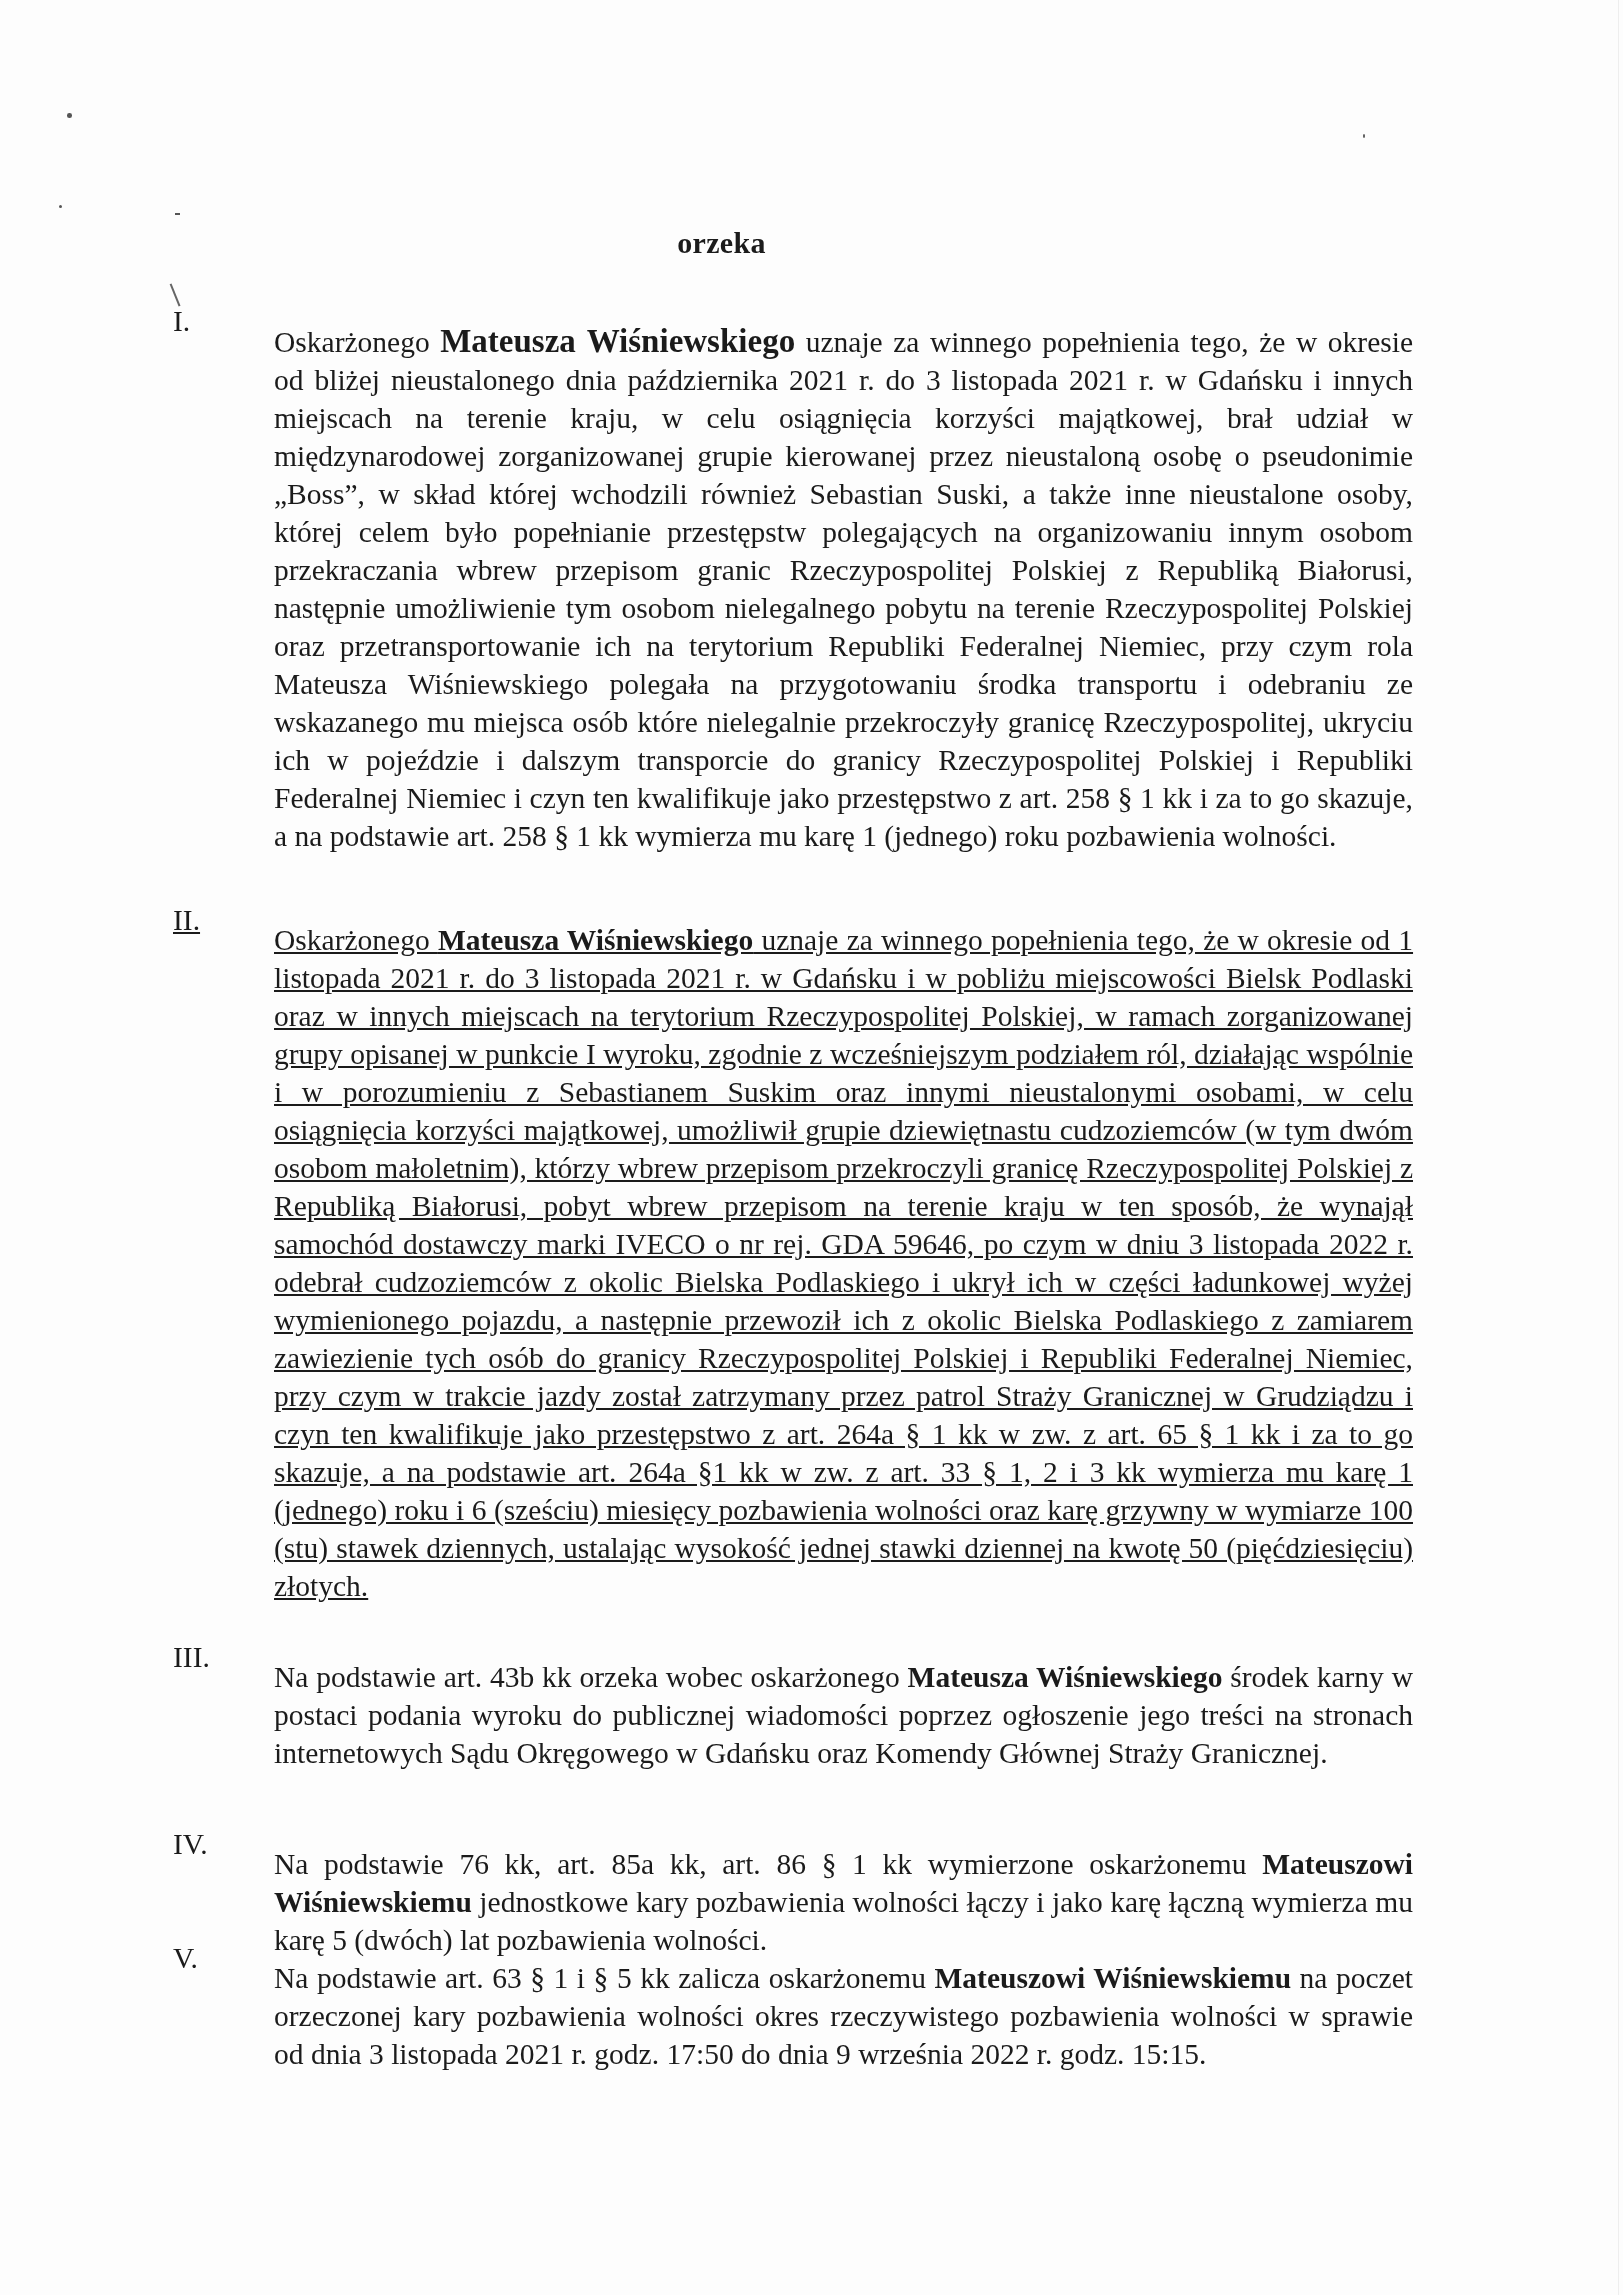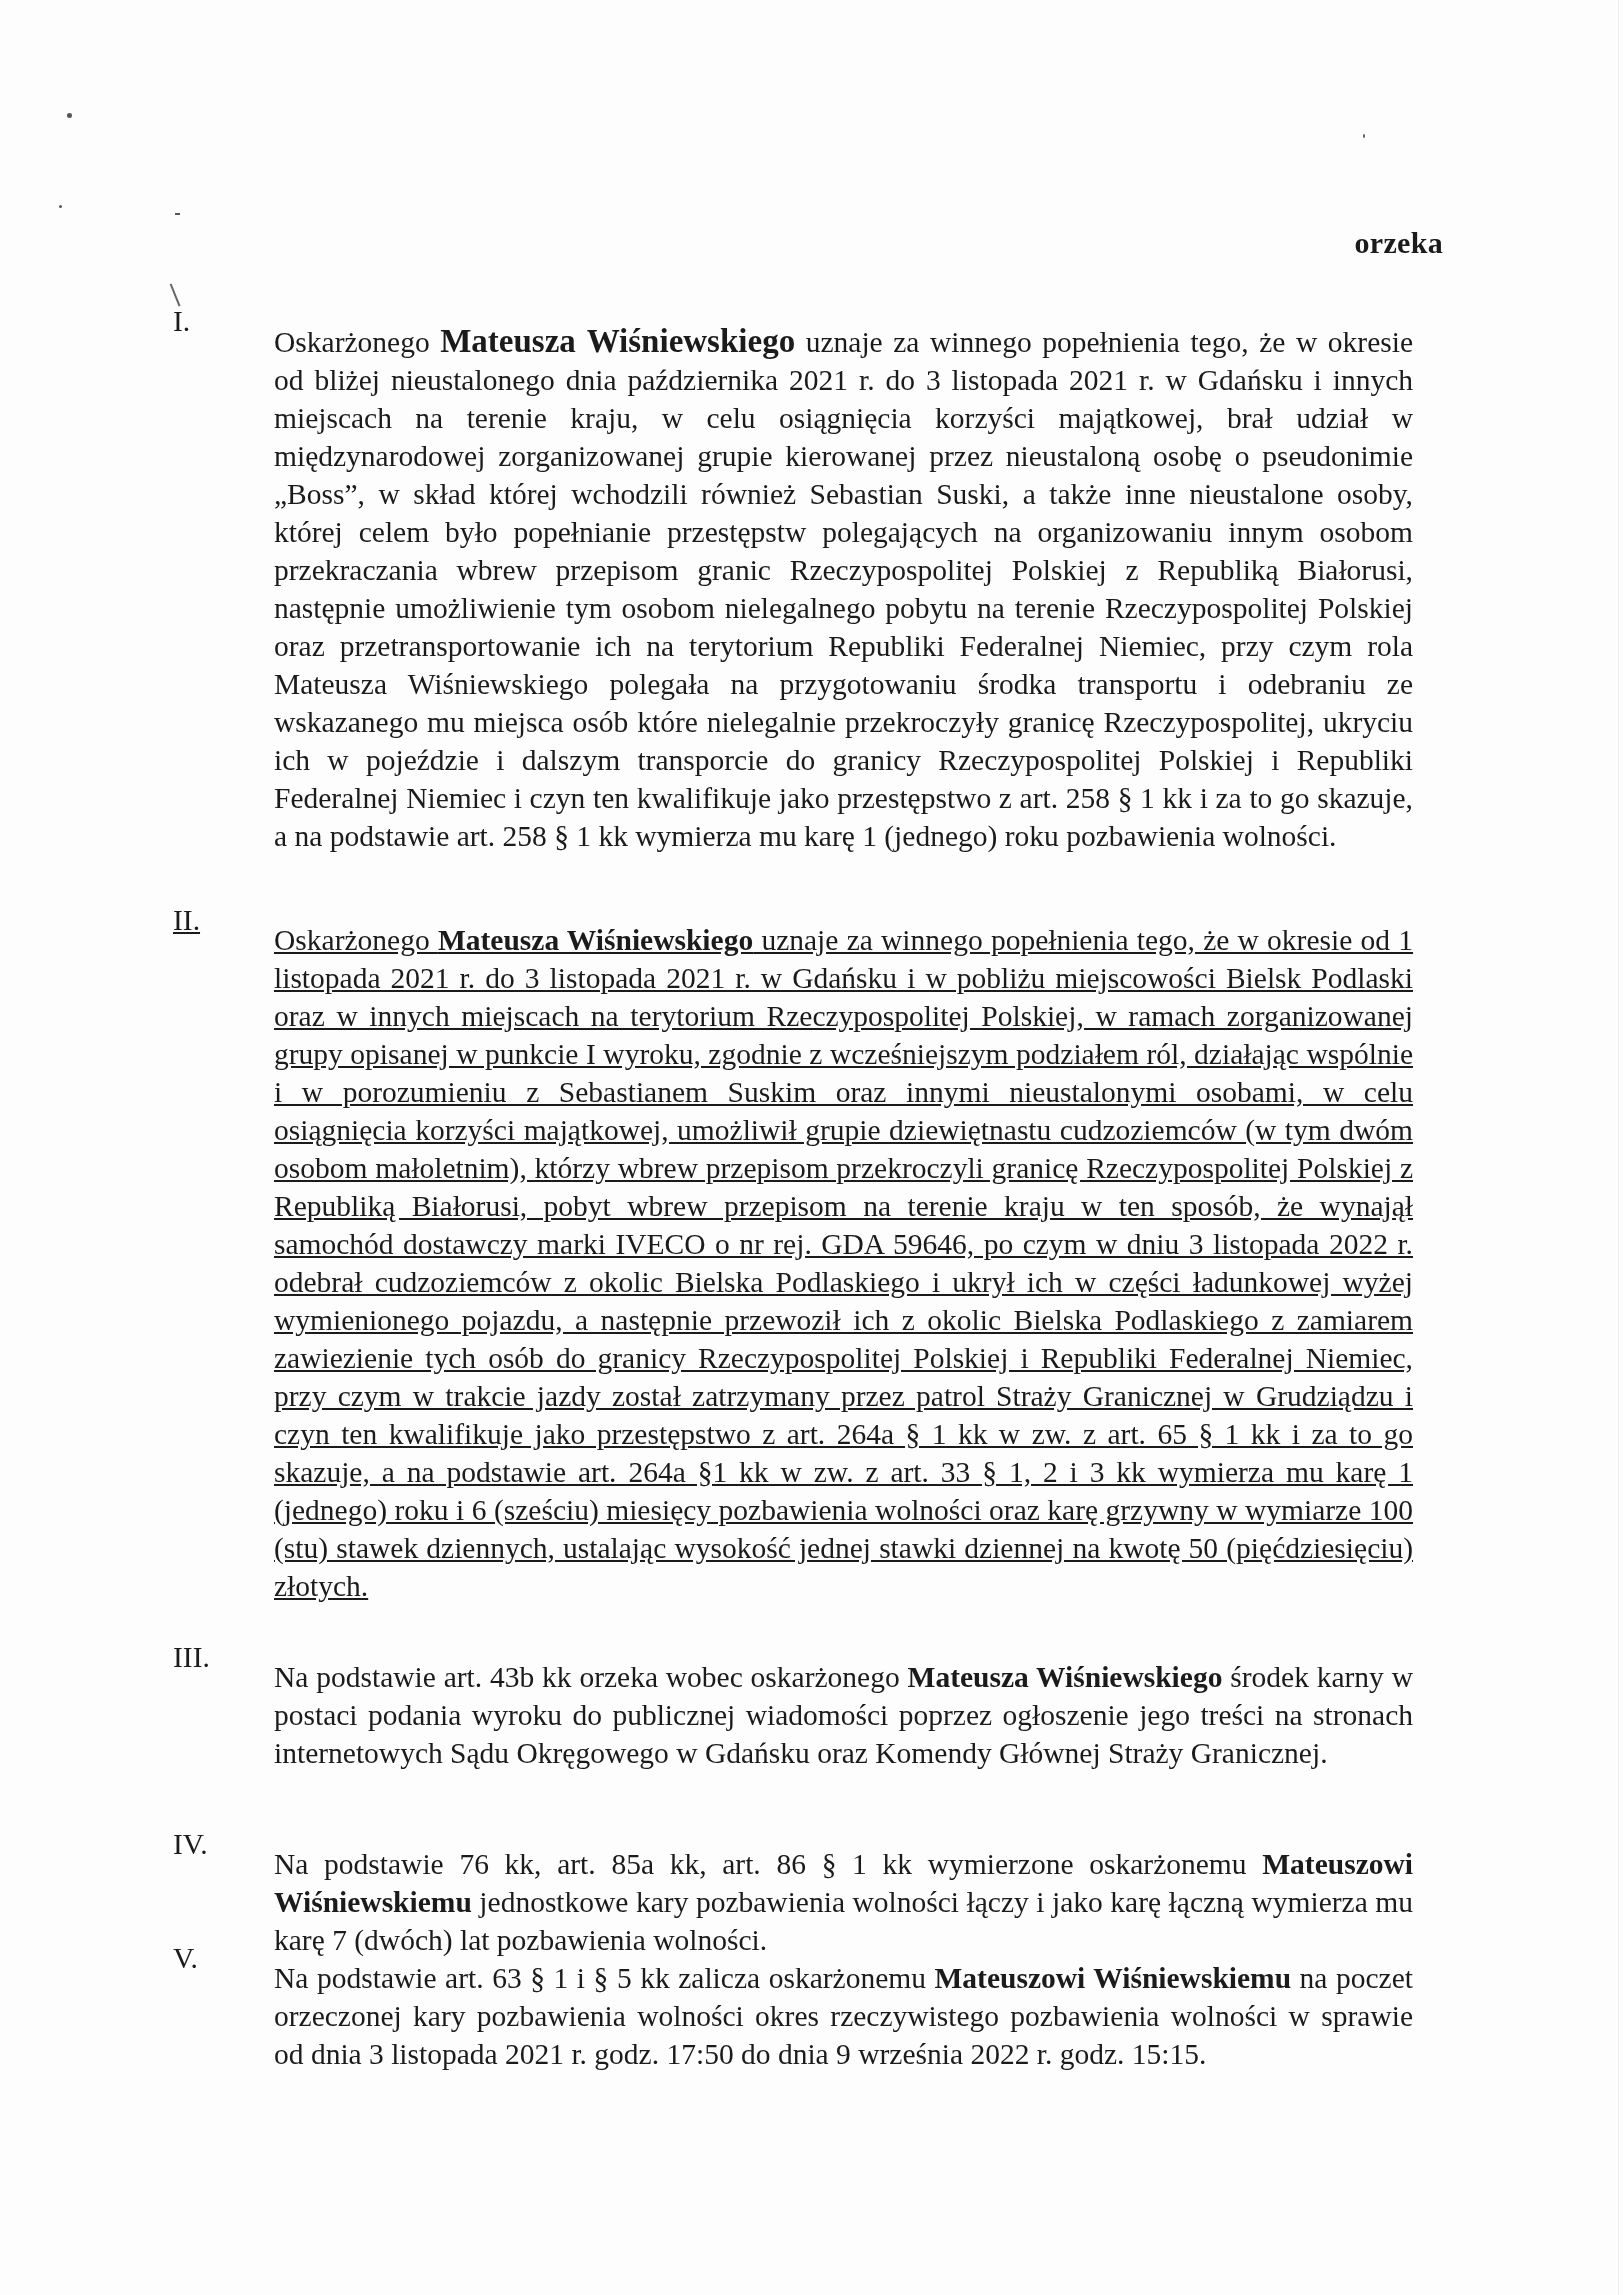--- a/index.html
+++ b/index.html
@@ -5,21 +5,21 @@
     html, body { margin: 0; padding: 0; background: #ffffff; }
     body { width: 1623px; height: 2295px; position: relative; overflow: hidden; }
     .page {
       position: absolute; left: 0; top: 0; width: 1623px; height: 2295px;
       background: #fdfdfd;
       font-family: "Liberation Serif", "DejaVu Serif", serif;
       color: #1b1b1b;
     }
     .heading {
       position: absolute; left: 0; width: 1443px; top: 226px;
-      text-align: right; font-weight: bold; font-size: 30px; letter-spacing: 0.3px;
+      text-align: center; font-weight: bold; font-size: 30px; letter-spacing: 0.3px;
     }
     .section {
       position: absolute; left: 173px; width: 1240px;
       display: flex; align-items: flex-start;
     }
     .numeral {
       width: 101px; flex: 0 0 101px;
       font-size: 29.5px; line-height: 38px;
     }
     .body {
@@ -61,21 +61,21 @@
     <div class="body"><span>Oskarżonego </span><b>Mateusza Wiśniewskiego</b><span> uznaje za winnego popełnienia tego, że w okresie od 1 listopada 2021 r. do 3 listopada 2021 r. w Gdańsku i w pobliżu miejscowości Bielsk Podlaski oraz w innych miejscach na terytorium Rzeczypospolitej Polskiej, w ramach zorganizowanej grupy opisanej w punkcie I wyroku, zgodnie z wcześniejszym podziałem ról, działając wspólnie i w porozumieniu z Sebastianem Suskim oraz innymi nieustalonymi osobami, w celu osiągnięcia korzyści majątkowej, umożliwił grupie dziewiętnastu cudzoziemców (w tym dwóm osobom małoletnim), którzy wbrew przepisom przekroczyli granicę Rzeczypospolitej Polskiej z Republiką Białorusi, pobyt wbrew przepisom na terenie kraju w ten sposób, że wynajął samochód dostawczy marki IVECO o nr rej. GDA 59646, po czym w dniu 3 listopada 2022 r. odebrał cudzoziemców z okolic Bielska Podlaskiego i ukrył ich w części ładunkowej wyżej wymienionego pojazdu, a następnie przewoził ich z okolic Bielska Podlaskiego z zamiarem zawiezienie tych osób do granicy Rzeczypospolitej Polskiej i Republiki Federalnej Niemiec, przy czym w trakcie jazdy został zatrzymany przez patrol Straży Granicznej w Grudziądzu i czyn ten kwalifikuje jako przestępstwo z art. 264a § 1 kk w zw. z art. 65 § 1 kk i za to go skazuje, a na podstawie art. 264a §1 kk w zw. z art. 33 § 1, 2 i 3 kk wymierza mu karę 1 (jednego) roku i 6 (sześciu) miesięcy pozbawienia wolności oraz karę grzywny w wymiarze 100 (stu) stawek dziennych, ustalając wysokość jednej stawki dziennej na kwotę 50 (pięćdziesięciu) złotych.</span></div>
   </div>
 
   <div class="section" style="top:1638px;">
     <div class="numeral">III.</div>
     <div class="body"><span>Na podstawie art. 43b kk orzeka wobec oskarżonego </span><b>Mateusza Wiśniewskiego</b><span> środek karny w postaci podania wyroku do publicznej wiadomości poprzez ogłoszenie jego treści na stronach internetowych Sądu Okręgowego w Gdańsku oraz Komendy Głównej Straży Granicznej.</span></div>
   </div>
 
   <div class="section" style="top:1825px;justify-content:space-between;">
     <div class="numeral">IV.</div>
-    <div class="body"><span>Na podstawie 76 kk, art. 85a kk, art. 86 § 1 kk wymierzone oskarżonemu </span><b>Mateuszowi Wiśniewskiemu</b><span> jednostkowe kary pozbawienia wolności łączy i jako karę łączną wymierza mu karę 7 (dwóch) lat pozbawienia wolności.</span></div>
+    <div class="body"><span>Na podstawie 76 kk, art. 85a kk, art. 86 § 1 kk wymierzone oskarżonemu </span><b>Mateuszowi Wiśniewskiemu</b><span> jednostkowe kary pozbawienia wolności łączy i jako karę łączną wymierza mu karę 5 (dwóch) lat pozbawienia wolności.</span></div>
   </div>
 
   <div class="section" style="top:1939px;">
     <div class="numeral">V.</div>
     <div class="body"><span>Na podstawie art. 63 § 1 i § 5 kk zalicza oskarżonemu </span><b>Mateuszowi Wiśniewskiemu</b><span> na poczet orzeczonej kary pozbawienia wolności okres rzeczywistego pozbawienia wolności w sprawie od dnia 3 listopada 2021 r. godz. 17:50 do dnia 9 września 2022 r. godz. 15:15.</span></div>
   </div>
 </div>
 
 
 </body></html>

